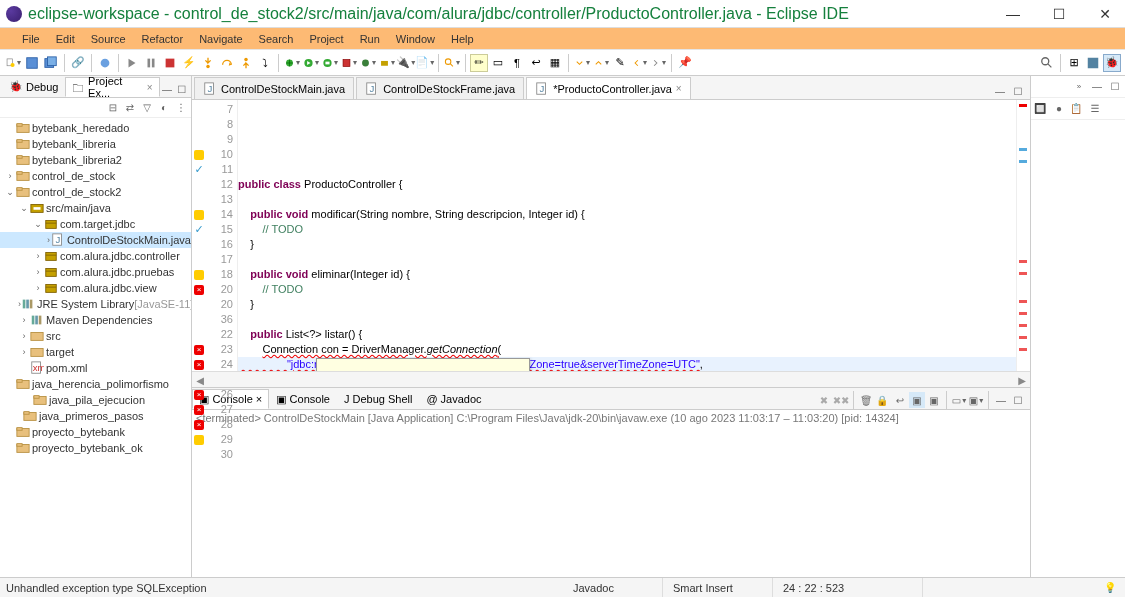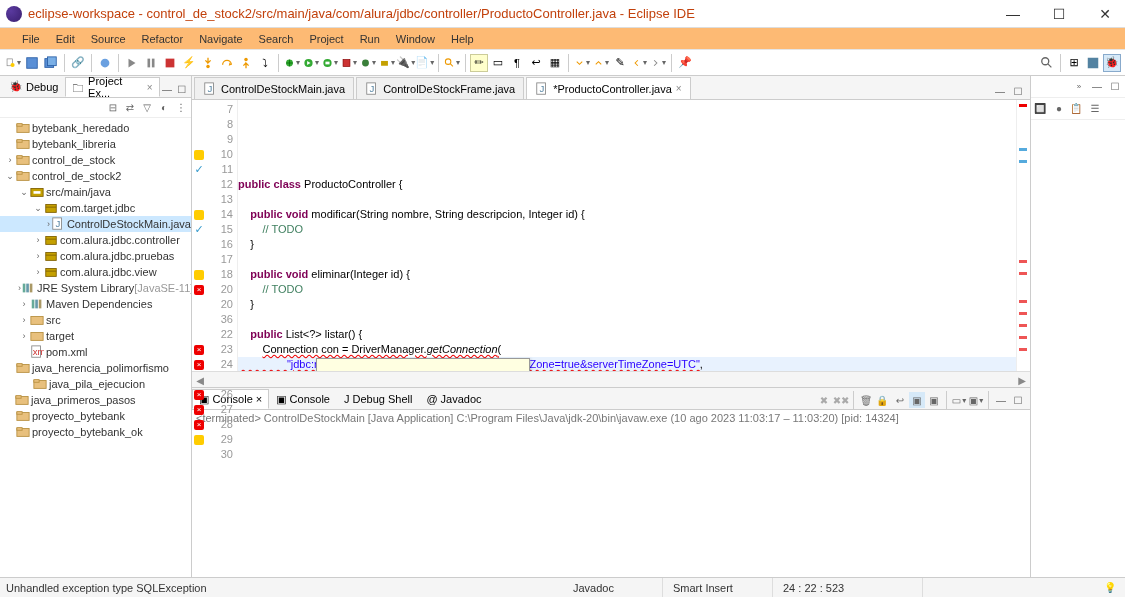--- a/index.html
+++ b/index.html
@@ -1,19 +1,19 @@
 <!DOCTYPE html>
 <html><head>
 <meta charset="utf-8">
 <style>
 * { margin:0; padding:0; box-sizing:border-box; font-family:"Segoe UI",Tahoma,sans-serif; font-size:11px; }
 body { width:1125px; height:597px; background:#f0f0f0; display:flex; flex-direction:column; overflow:hidden; }
 .titlebar { height:28px; background:#fff; display:flex; align-items:center; padding:0 6px; border-bottom:1px solid #ddd; }
 .titlebar .icon { width:16px; height:16px; background:radial-gradient(circle at 30% 30%,#5a3a9f,#3a1f6f); border-radius:50%; margin-right:6px; }
-.titlebar .title { flex:1; color:#c2410c; font-size:13px; }
+.titlebar .title { flex:1; color:#15803d; font-size:16px; }
 .winbtns { display:flex; gap:18px; }
 .winbtn { width:28px; height:20px; display:flex; align-items:center; justify-content:center; color:#333; font-size:14px; }
 .menubar { height:22px; background:#fdba74; display:flex; align-items:center; padding:0 14px; border-bottom:1px solid #e5e5e5; }
 .menubar span { padding:2px 8px; color:#333; }
 .toolbar { height:26px; background:#fff; display:flex; align-items:center; padding:0 4px; border-bottom:1px solid #ccc; gap:1px; }
 .tbtn { width:18px; height:18px; display:inline-flex; align-items:center; justify-content:center; border:1px solid transparent; }
 .tbtn svg { width:14px; height:14px; }
 .tbsep { width:1px; height:18px; background:#ccc; margin:0 3px; }
 .drop::after { content:"▾"; font-size:8px; color:#666; margin-left:1px; }
 .mainrow { flex:1; display:flex; min-height:0; }
@@ -284,20 +284,28 @@
         </div>
         <div class="node" style="padding-left: 4px;">
           <span class="tw"></span>
           <span class="fic"><svg width="14" height="14" viewBox="0 0 16 16">
               <rect x="1" y="4" width="14" height="9" fill="#e8c07d" stroke="#b89040"></rect>
               <rect x="1" y="3" width="6" height="3" fill="#e8c07d" stroke="#b89040"></rect>
             </svg></span>
           <span class="lbl">bytebank_libreria</span>
         </div>
         <div class="node" style="padding-left: 4px;">
+          <span class="tw"></span>
+          <span class="fic"><svg width="14" height="14" viewBox="0 0 16 16">
+              <rect x="1" y="4" width="14" height="9" fill="#e8c07d" stroke="#b89040"></rect>
+              <rect x="1" y="3" width="6" height="3" fill="#e8c07d" stroke="#b89040"></rect>
+            </svg></span>
+          <span class="lbl">bytebank_libreria2</span>
+        </div>
+        <div class="node" style="padding-left: 4px;">
           <span class="tw">›</span>
           <span class="fic"><svg width="14" height="14" viewBox="0 0 16 16">
               <rect x="1" y="4" width="14" height="9" fill="#e8c07d" stroke="#b89040"></rect>
               <rect x="1" y="3" width="6" height="3" fill="#e8c07d" stroke="#b89040"></rect>
             </svg></span>
           <span class="lbl">control_de_stock</span>
         </div>
         <div class="node" style="padding-left: 4px;">
           <span class="tw">⌄</span>
           <span class="fic"><svg width="14" height="14" viewBox="0 0 16 16">
@@ -404,21 +412,21 @@
           <span class="lbl">java_herencia_polimorfismo</span>
         </div>
         <div class="node" style="padding-left: 21px;">
           <span class="tw"></span>
           <span class="fic"><svg width="14" height="14" viewBox="0 0 16 16">
               <rect x="1" y="4" width="14" height="9" fill="#e8c07d" stroke="#b89040"></rect>
               <rect x="1" y="3" width="6" height="3" fill="#e8c07d" stroke="#b89040"></rect>
             </svg></span>
           <span class="lbl">java_pila_ejecucion</span>
         </div>
-        <div class="node" style="padding-left: 3px;">
+        <div class="node" style="padding-left: 11px;">
           <span class="tw"></span>
           <span class="fic"><svg width="14" height="14" viewBox="0 0 16 16">
               <rect x="1" y="4" width="14" height="9" fill="#e8c07d" stroke="#b89040"></rect>
               <rect x="1" y="3" width="6" height="3" fill="#e8c07d" stroke="#b89040"></rect>
             </svg></span>
           <span class="lbl">java_primeros_pasos</span>
         </div>
         <div class="node" style="padding-left: 4px;">
           <span class="tw"></span>
           <span class="fic"><svg width="14" height="14" viewBox="0 0 16 16">

